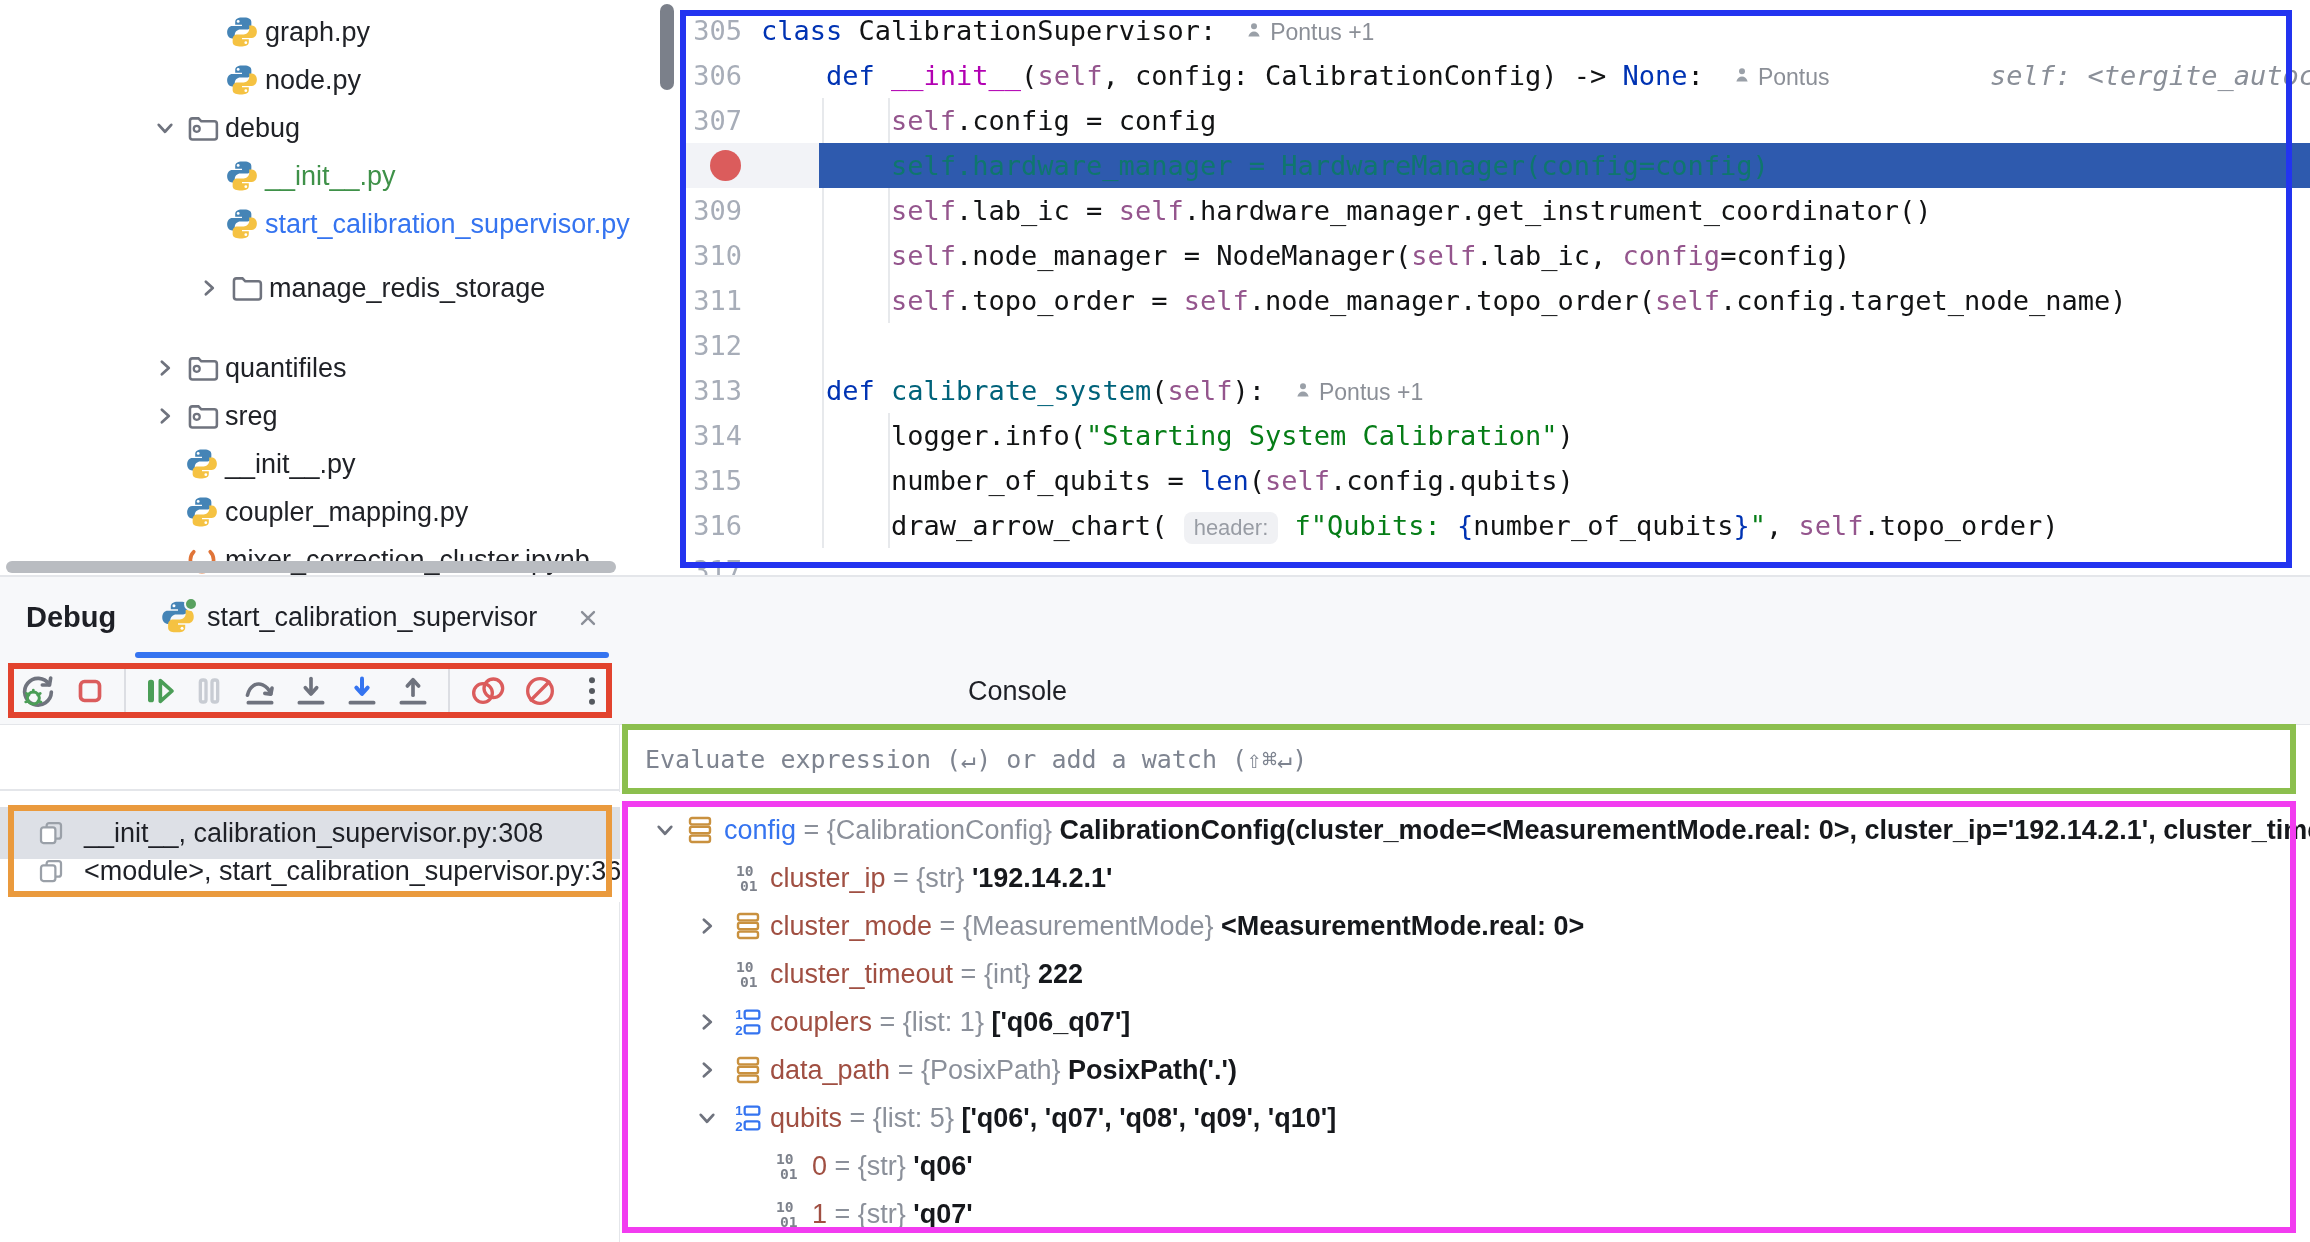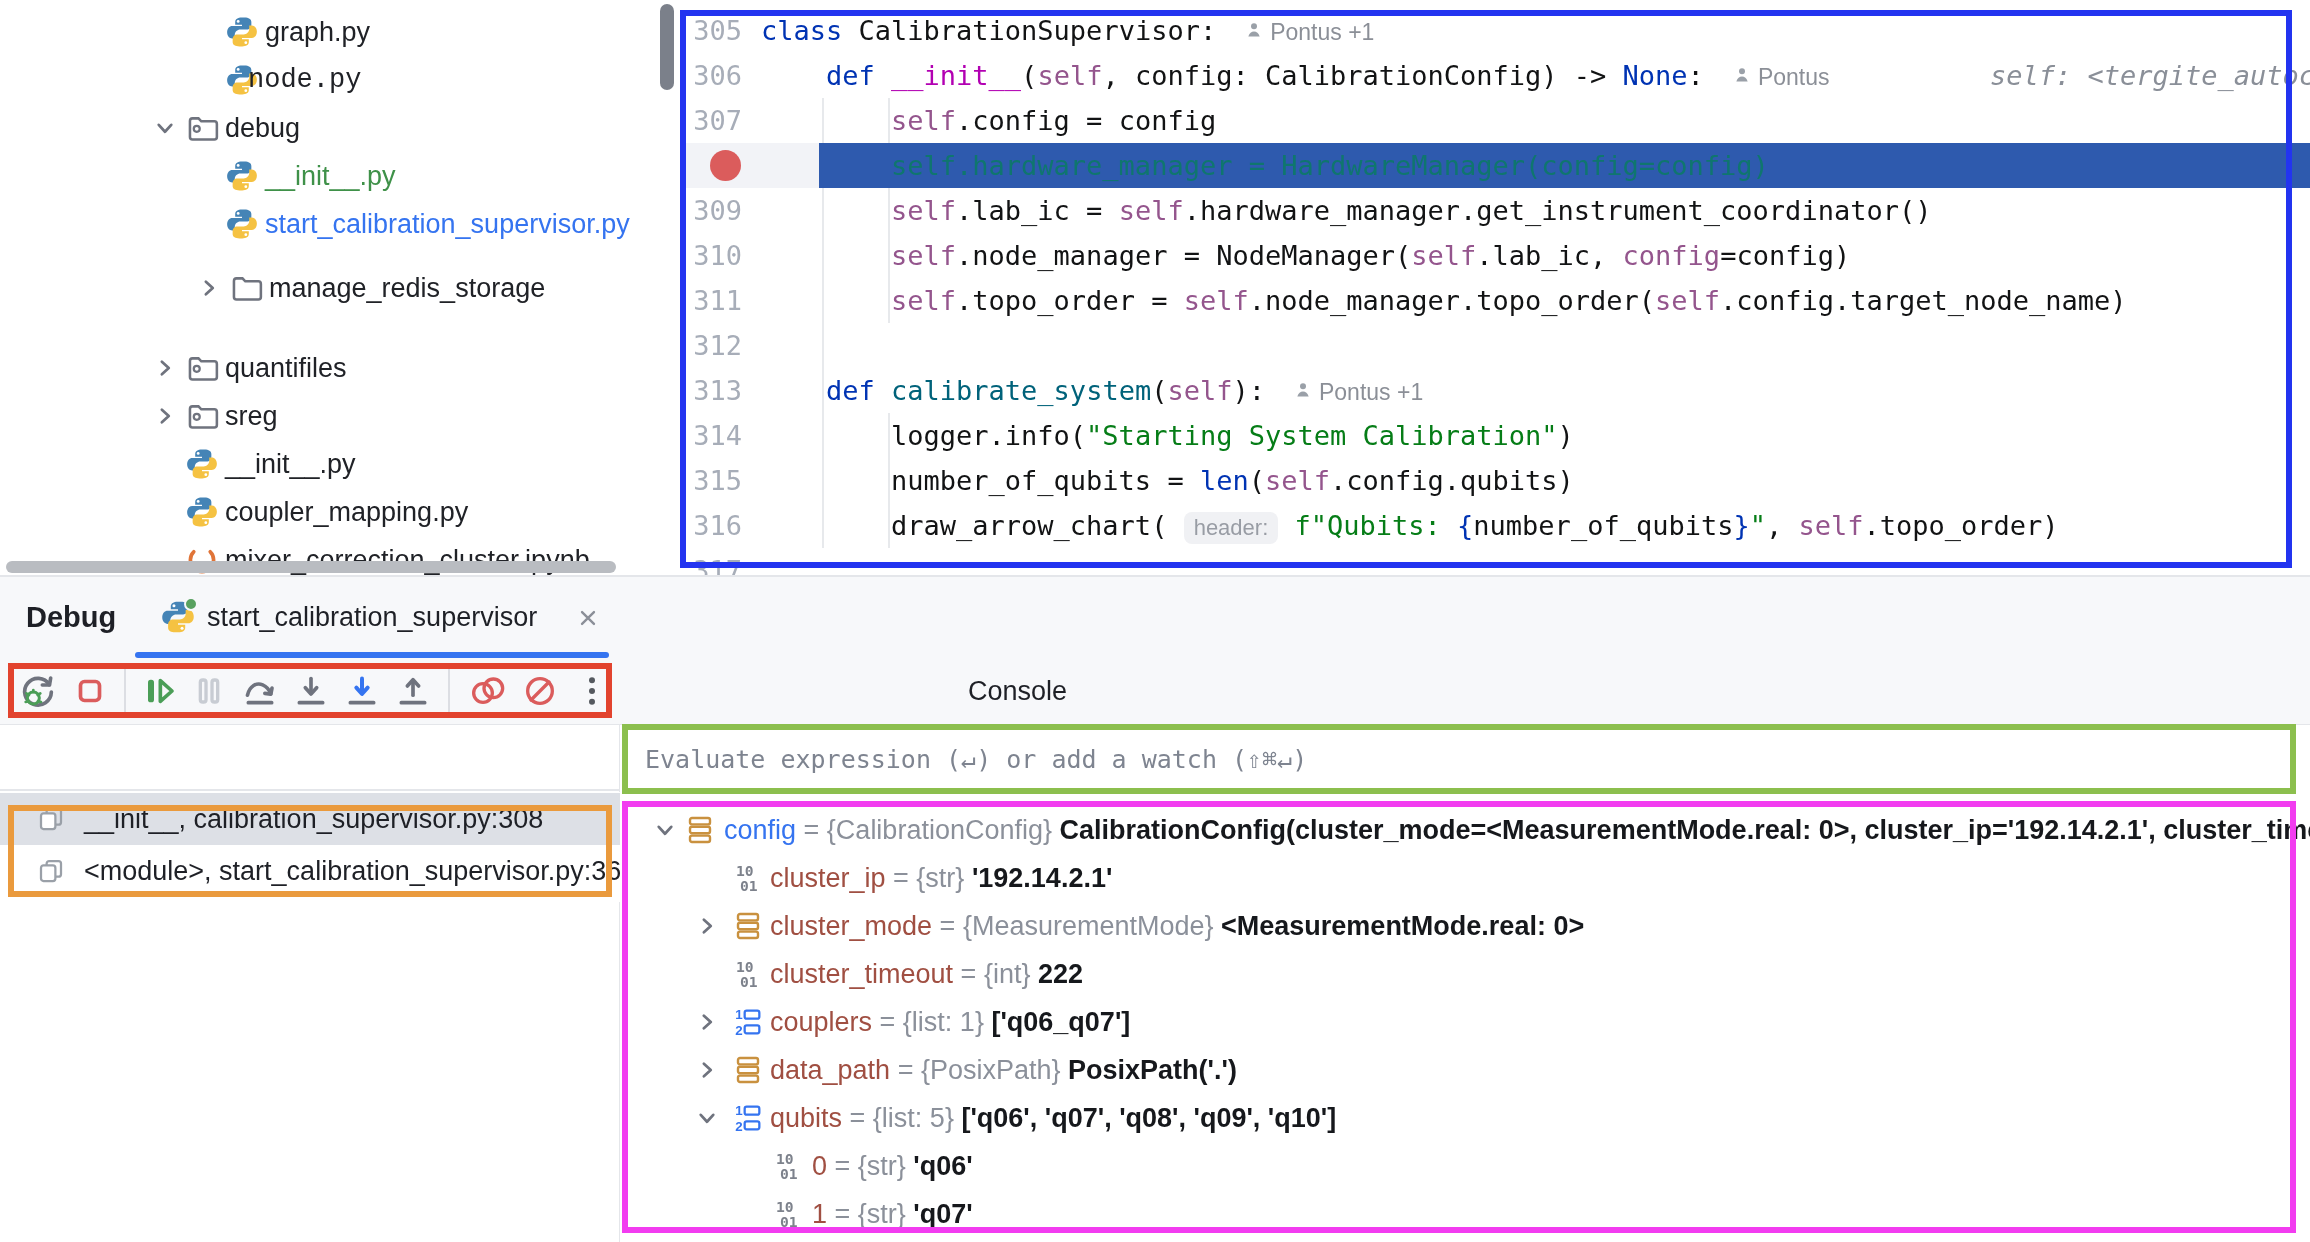--- a/index.html
+++ b/index.html
@@ -106,21 +106,21 @@
           </svg></span>
         <span class="tlabel" style="left: 265px;">graph.py</span>
       </div>
       <div class="trow" style="top: 56px;">
         <span class="ficon" style="left: 225px; top: 7px;"><svg width="34" height="34" viewBox="0 0 24 24" fill="none" xmlns="http://www.w3.org/2000/svg">
             <path fill="#4584b6" d="M11.8 1.8c-2.7 0-4.6 1.1-4.6 3.1v2h4.8v.9H5.1C3.1 7.8 1.5 9.6 1.5 12.2s1.6 4.4 3.6 4.4h1.8v-2.5c0-2.1 1.8-3.8 3.9-3.8h4.6c1.8 0 3.2-1.5 3.2-3.3V4.9c0-2-1.9-3.1-4.8-3.1h-2z"></path>
             <circle cx="9.3" cy="4.5" r="1" fill="#fff"></circle>
             <path fill="#f5c242" d="M12.2 22.2c2.7 0 4.6-1.1 4.6-3.1v-2h-4.8v-.9h6.9c2 0 3.6-1.8 3.6-4.4s-1.6-4.4-3.6-4.4h-1.8v2.5c0 2.1-1.8 3.8-3.9 3.8H8.6c-1.8 0-3.2 1.5-3.2 3.3v2.1c0 2 1.9 3.1 4.8 3.1h2z"></path>
             <circle cx="14.7" cy="19.5" r="1" fill="#fff"></circle>
           </svg></span>
-        <span class="tlabel" style="left: 248px; font-family: Liberation Mono, monospace;">node.py</span>
+        <span class="tlabel" style="left: 265px;">node.py</span>
       </div>
       <div class="trow" style="top: 104px;">
         <span class="chev" style="left: 150px; top: 9px;"><svg width="30" height="30" viewBox="0 0 24 24" fill="none" xmlns="http://www.w3.org/2000/svg">
             <polyline points="7,9.5 12,15 17,9.5" stroke="#6f737e" stroke-width="2.2" stroke-linecap="round" stroke-linejoin="round"></polyline>
           </svg></span>
         <span class="ficon" style="left: 185px; top: 7px;"><svg width="34" height="34" viewBox="0 0 24 24" fill="none" xmlns="http://www.w3.org/2000/svg">
             <path d="M3.5 7c0-1 .8-1.8 1.8-1.8h4.2l2 2.1h9.2c1 0 1.8.8 1.8 1.8v9.2c0 1-.8 1.8-1.8 1.8H5.3c-1 0-1.8-.8-1.8-1.8z" stroke="#6f737e" stroke-width="1.8"></path>
             <circle cx="8.3" cy="12.6" r="2.1" stroke="#6f737e" stroke-width="1.6"></circle>
           </svg></span>
         <span class="tlabel" style="left: 225px;">debug</span>
@@ -352,21 +352,21 @@
           <circle cx="12" cy="18.5" r="1.8" fill="#55595f"></circle>
         </svg></div>
     </div>
 
   <div id="rt-tabs" class="abs">
     <div class="rtab" style="left:348px;">Console</div>
   </div>
 
 
   <div id="frames" class="abs">
-      <div class="frow sel" style="top: 1px; text-align: center;">
+      <div class="frow sel" style="top: 15px; text-align: center;">
         <span class="ficon"><svg width="30" height="30" viewBox="0 0 24 24" fill="none" xmlns="http://www.w3.org/2000/svg">
             <rect x="8.5" y="4" width="11.5" height="12.5" rx="2" stroke="#9aa0a8" stroke-width="1.8"></rect>
             <rect x="4" y="7.5" width="11.5" height="12.5" rx="2" fill="#fff" stroke="#9aa0a8" stroke-width="1.8"></rect>
           </svg></span>
         <span class="flabel">__init__, calibration_supervisor.py:308</span>
       </div>
       <div class="frow" style="top: 53px;">
         <span class="ficon"><svg width="30" height="30" viewBox="0 0 24 24" fill="none" xmlns="http://www.w3.org/2000/svg">
             <rect x="8.5" y="4" width="11.5" height="12.5" rx="2" stroke="#9aa0a8" stroke-width="1.8"></rect>
             <rect x="4" y="7.5" width="11.5" height="12.5" rx="2" fill="#fff" stroke="#9aa0a8" stroke-width="1.8"></rect>

